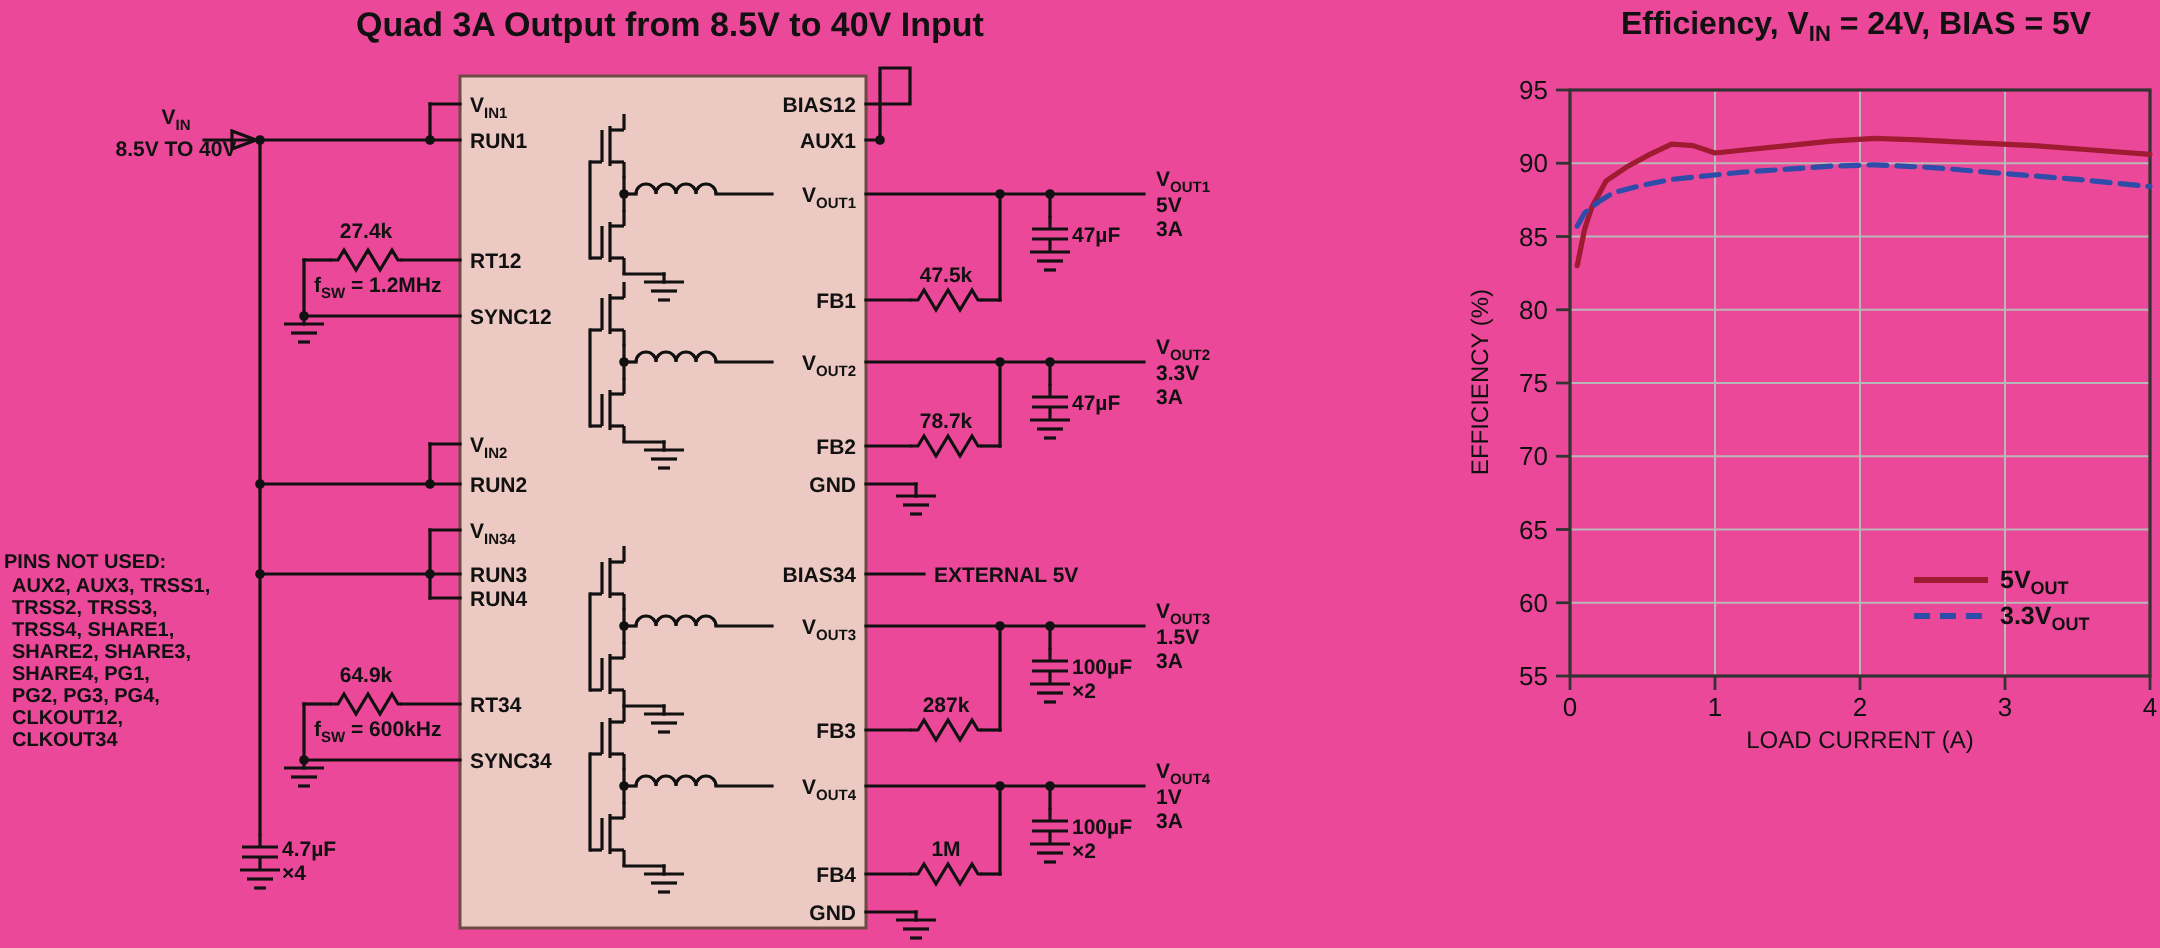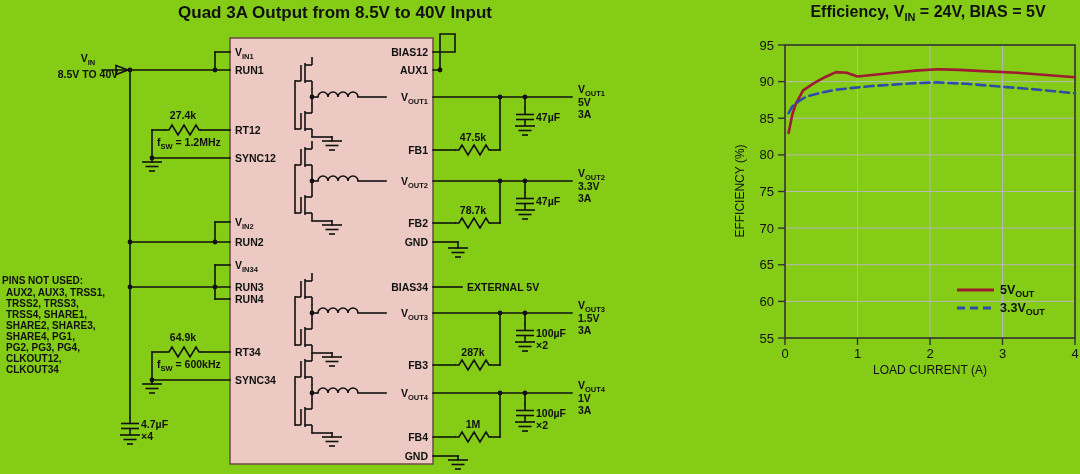--- a/index.html
+++ b/index.html
@@ -1,17 +1,17 @@
 <!DOCTYPE html>
 <html><head>
 <meta charset="utf-8">
 <style>
   *{margin:0;padding:0;box-sizing:border-box}
   html,body{background:#ffffff}
-  .page{position:relative;width:1080px;height:474px;background:#84cc16;overflow:hidden;
+  .page{position:relative;width:1080px;height:474px;background:#ec4899;overflow:hidden;
         font-family:"Liberation Sans",sans-serif;display:flex}
   svg{display:block}
   
   .w line,.w path,.w polyline{stroke:#111;stroke-width:1.6;fill:none;stroke-linecap:square}
   .sym{stroke:#111;stroke-width:1.6;fill:none}
   .dot{fill:#111;stroke:none}
   .ic{fill:#ecc9c2;stroke:#6e4a44;stroke-width:1.5}
   .arrowhead{fill:#111;stroke:none}
   .ts{font:700 10.5px "Liberation Sans",sans-serif;fill:#111}
   .tsn{font:700 10px "Liberation Sans",sans-serif;fill:#111}

